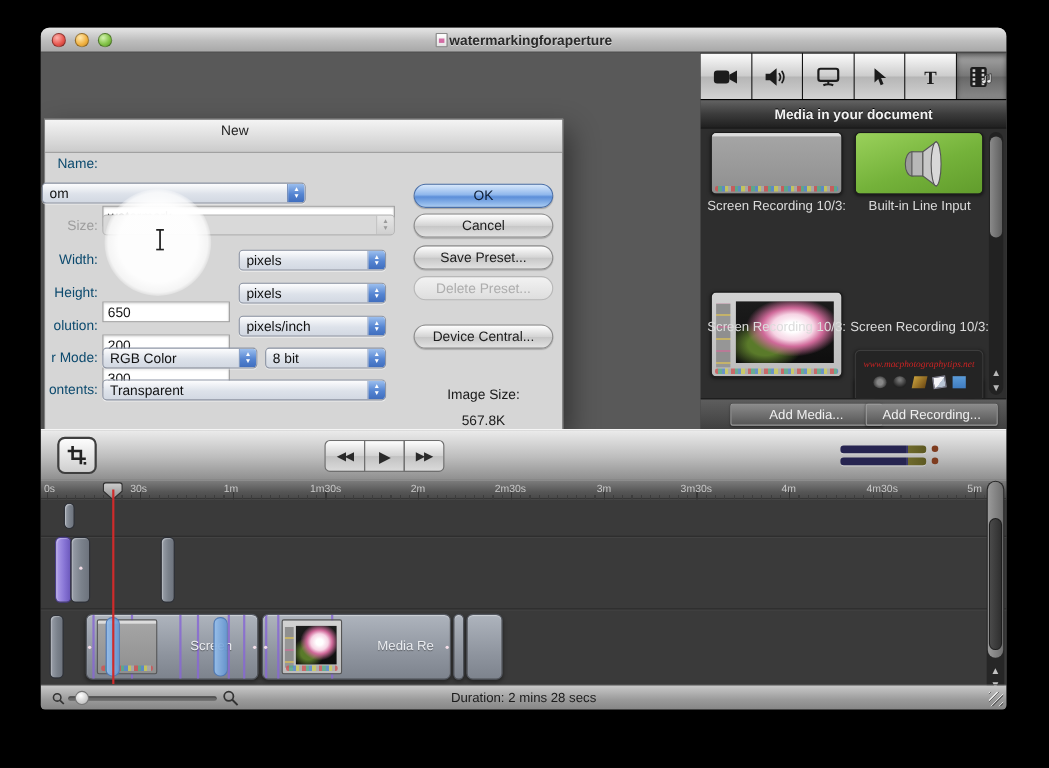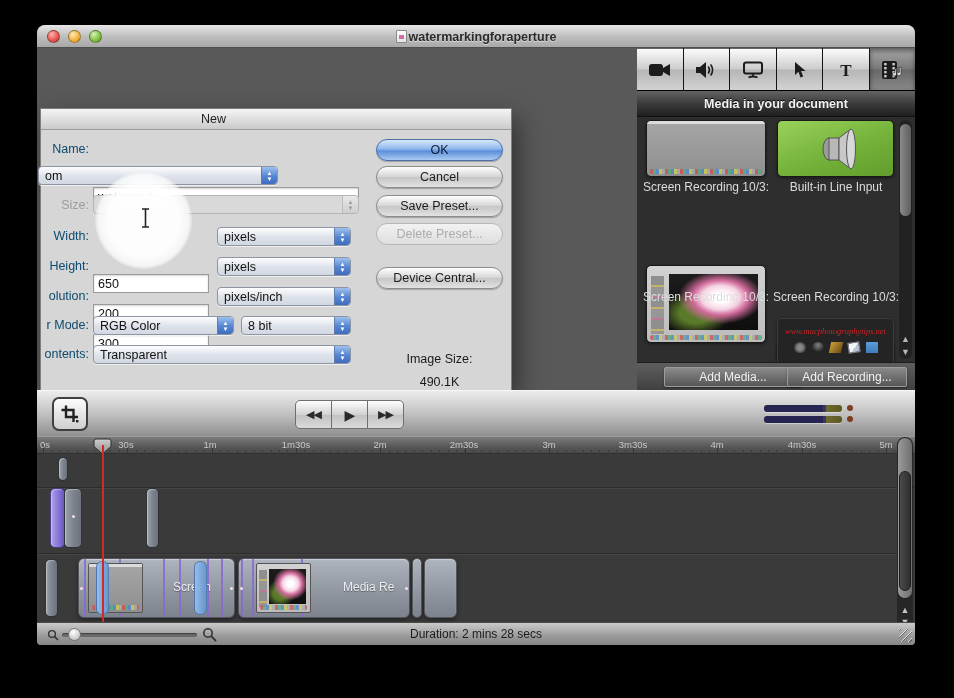--- a/index.html
+++ b/index.html
@@ -28,21 +28,21 @@
                      background:#b06; opacity:.55; }
   #window-title { font-size:12.5px; font-weight:700; color:#2a2a2a; text-shadow:0 1px 0 rgba(255,255,255,.5); }
 
   
   #canvas { position:absolute; left:0; top:23px; width:100%; height:342px; background:#595959; }
 
   
   #dialog { position:absolute; left:3px; top:83px; width:472px; height:282px;
             background:#d6d6d6; border:1px solid #7e7e7e; border-bottom:none;
             box-shadow:6px 10px 24px rgba(0,0,0,.45); font-size:12.5px; color:#1a1a1a; }
-  #dialog-titlebar { position:absolute; left:0; top:0; width:100%; height:21px;
+  #dialog-titlebar { position:absolute; left:0; top:0; width:100%; height:30px;
                      background:linear-gradient(#f4f4f4,#cbcbcb); border-bottom:1px solid #9c9c9c; }
   #dialog-title { position:absolute; left:160px; top:3px; font-size:12.5px; color:#222; }
   .dlabel { position:absolute; width:48px; text-align:right; color:#0c4a6e; }
   .dlabel.dim { color:#9d9d9d; }
   .dfield { position:absolute; height:19px; background:#fff; border:1px solid #9a9a9a;
             box-shadow:inset 0 1px 2px rgba(0,0,0,.18); font-size:12.5px; color:#111;
             padding:2px 4px; font-family:"Liberation Sans",sans-serif;margin-top:47px; }
   .combo { position:absolute; height:19px; border:1px solid #8d95a5; border-radius:4px;
            background:linear-gradient(#fdfdfe,#dde2ea 55%,#d2d8e2);
            font-size:12.5px; color:#111; padding:2px 22px 2px 6px; overflow:hidden;
@@ -51,21 +51,21 @@
                  background:linear-gradient(#9dc0ef,#5585d2 55%,#3f6dbd);
                  border-left:1px solid #5f7db0; border-radius:0 3px 3px 0;
                  color:#fff; font-size:6px; line-height:1; display:flex; flex-direction:column;
                  align-items:center; justify-content:center; gap:1px; }
   .combo.disabled { background:#d9d9d9; border-color:#b4b4b4; color:#9a9a9a; box-shadow:none; }
   .combo.disabled .step { background:linear-gradient(#e8e8e8,#cfcfcf); border-left:1px solid #bbb; color:#9a9a9a; }
   .aquabtn { position:absolute; left:335px; width:127px; height:22px; border-radius:11px;
              background:linear-gradient(#fff,#d4d4d4 50%,#c6c6c6 52%,#e2e2e2);
              border:1px solid #8c8c8c; font-size:12.5px; color:#1d1d1d;
              display:flex; align-items:center; justify-content:center;
-             box-shadow:0 1px 1px rgba(0,0,0,.25); }
+             box-shadow:0 1px 1px rgba(0,0,0,.25);margin-top:28px; }
   .aquabtn.primary { background:linear-gradient(#d8e8fb,#8fb7ec 45%,#5b8ed9 55%,#a8cbf2);
                      border-color:#4a6fa8; color:#0d1d33; }
   .aquabtn.disabled { color:#adadad; border-color:#b8b8b8; box-shadow:none;
                       background:linear-gradient(#f2f2f2,#dedede); }
   #img-size-label { position:absolute; left:335px; top:243px; width:127px; text-align:center; color:#1a1a1a; }
   #img-size-value { position:absolute; left:335px; top:266px; width:127px; text-align:center; color:#1a1a1a; }
 
   
   #spotlight { position:absolute; left:58px; top:124px; width:97px; height:97px; border-radius:50%;
                background:radial-gradient(circle, rgba(255,255,255,.96) 52%, rgba(255,255,255,.75) 66%, rgba(255,255,255,0) 73%);
@@ -290,21 +290,21 @@
         <span class="step">▲<br>▼</span>
       </div>
 
       <span class="dlabel" style="left:0; top:238px;">ontents:</span>
       <div class="combo" style="left:52px; top:236px; width:258px;">
         <span>Transparent</span>
         <span class="step">▲<br>▼</span>
       </div>
 
       <div id="img-size-label">Image Size:</div>
-      <div id="img-size-value">490.1K</div>
+      <div id="img-size-value">567.8K</div>
     </div>
 
     <div id="spotlight">
       <svg id="ibeam" viewBox="0 0 9 20">
         <path d="M1 1 H8 M1 19 H8 M4.5 1 V19" stroke="#222" stroke-width="1.6" fill="none"></path>
       </svg>
     </div>
   </div>
 
   <div id="right-panel">

